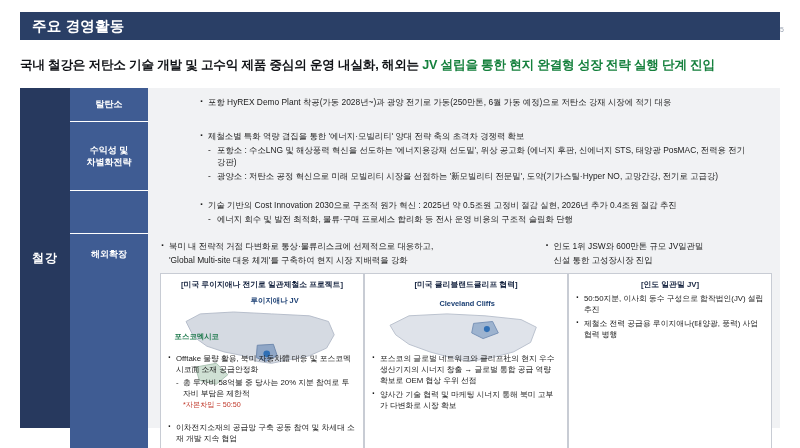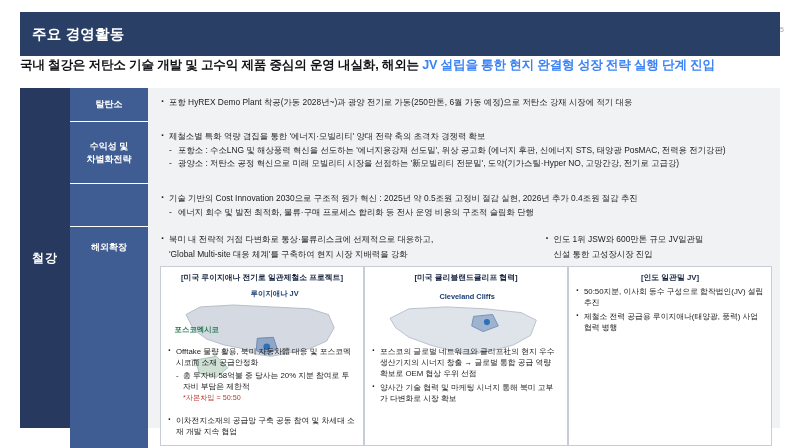--- a/index.html
+++ b/index.html
@@ -10,40 +10,40 @@
     font-family: "Liberation Sans", sans-serif;
     color: #1a1a1a;
     overflow: hidden;
     position: relative;
   }
   .slide { position: relative; width: 800px; height: 448px; }
 
   
   .header-bar {
     position: absolute; left: 20px; top: 12px;
-    width: 760px; height: 44px;
+    width: 760px; height: 28px;
     background: #2a3f66;
     display: flex; align-items: center;
   }
   .header-title {
     color: #ffffff; font-size: 14.5px; font-weight: bold;
     padding-left: 12px; letter-spacing: .2px;
   }
   .page-num {
     position: absolute; right: 16px; top: 26px;
     font-size: 7px; color: #9aa3b2;
   }
 
   
   .headline {
     position: absolute; left: 20px; top: 57px; width: 764px;
     font-size: 12.6px; font-weight: bold; color: #111317;
     letter-spacing: -0.2px;
   }
-  .headline .hl { color: #3b82f6; }
+  .headline .hl { color: #15803d; }
 
   
   .frame {
     position: absolute; left: 20px; top: 88px;
     width: 760px; height: 340px;
     background: #f1f2f4;
     display: flex;
   }
 
   
@@ -71,20 +71,21 @@
     line-height: 1.35;
     border-bottom: 1px solid #ffffff;
   }
 
   .body-cell {
     flex: 1;
     padding: 8px 27px 8px 12px;
     font-size: 8.4px;
     line-height: 1.45;
     color: #1c1c1c;
+    margin-left: 39px;
   }
   .bullet { position: relative; padding-left: 9px; margin-bottom: 2px; }
   .bullet:before {
     content: "·"; position: absolute; left: 1px; top: -1px;
     font-weight: bold; font-size: 11px; line-height: 1.2;
   }
   .sub { position: relative; padding-left: 18px; margin-bottom: 1px; }
   .sub:before {
     content: "-"; position: absolute; left: 9px; top: 0;
   }

